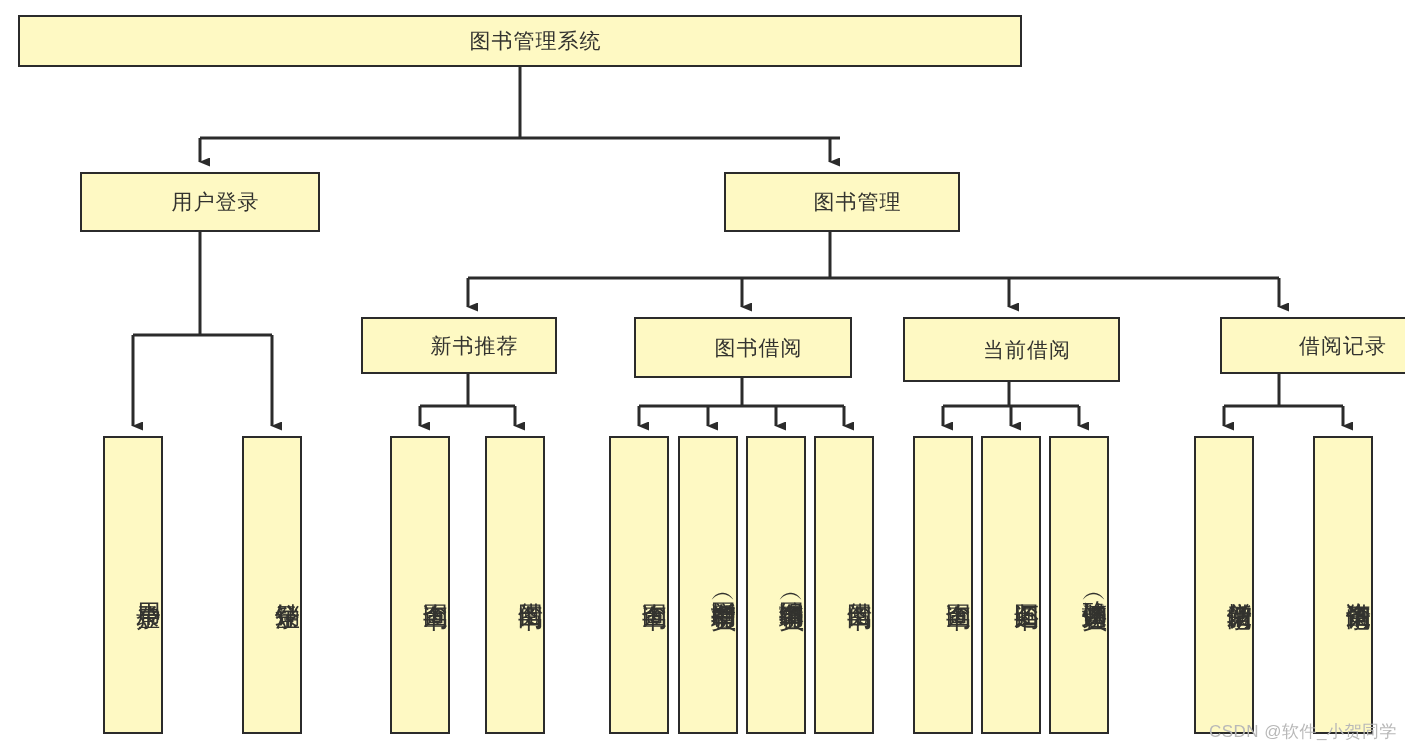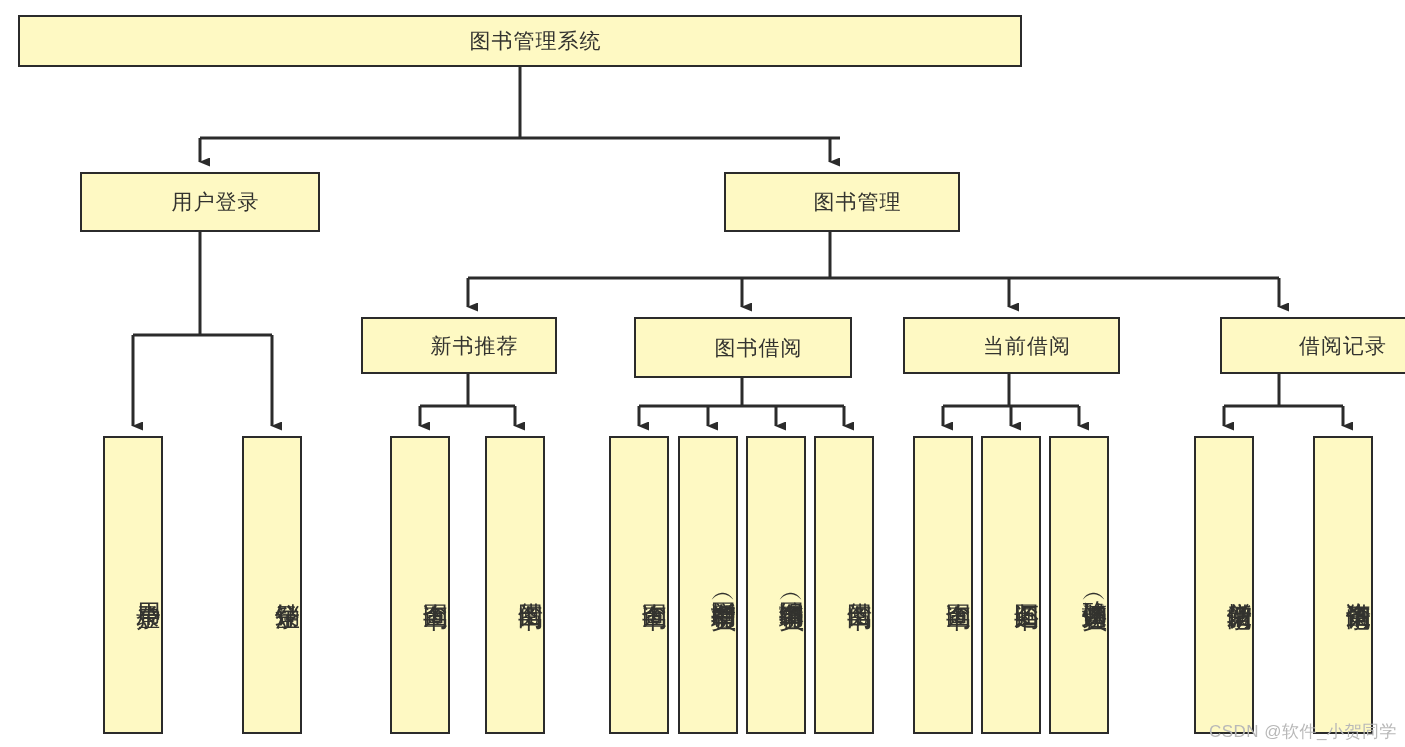--- a/index.html
+++ b/index.html
@@ -128,21 +128,21 @@
 <div class="node-box horiz" style="left:712px;top:172px;width:236px;height:60px;margin-left:12px;">
   <span>图书管理</span>
 </div>
 
 <div class="node-box horiz" style="left:361px;top:317px;width:196px;height:57px;">
   <span>新书推荐</span>
 </div>
 <div class="node-box horiz" style="left:634px;top:317px;width:218px;height:61px;">
   <span>图书借阅</span>
 </div>
-<div class="node-box horiz" style="left:903px;top:317px;width:217px;height:57px;font-family:Liberation Mono, monospace;">
+<div class="node-box horiz" style="left:903px;top:317px;width:217px;height:65px;font-family:Liberation Mono, monospace;">
   <span>当前借阅</span>
 </div>
 <div class="node-box horiz" style="left:1172px;top:317px;width:215px;height:57px;margin-left:48px;">
   <span>借阅记录</span>
 </div>
 
 <div class="node-box vert" style="left:103px;top:436px;width:60px;height:298px;">
   <span class="vert-label">用户登录</span>
 </div>
 <div class="node-box vert" style="left:242px;top:436px;width:60px;height:298px;">

